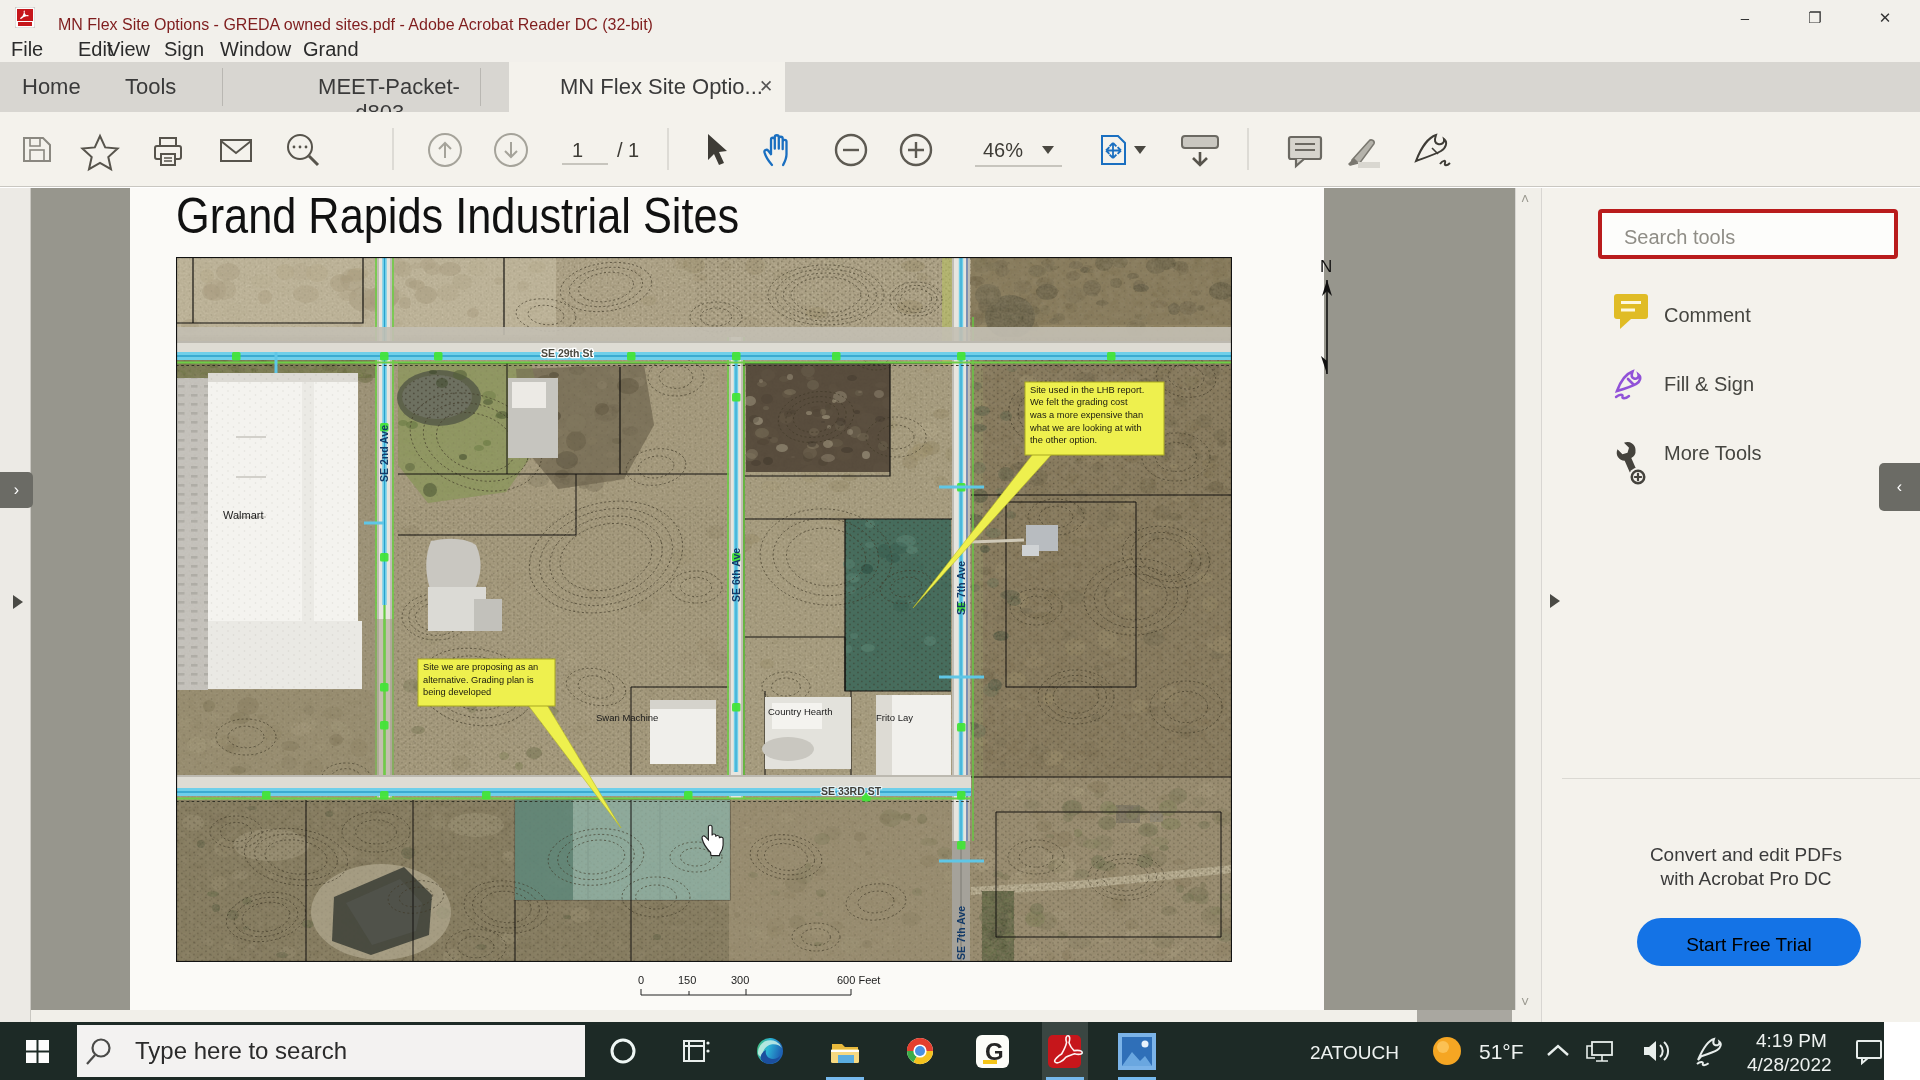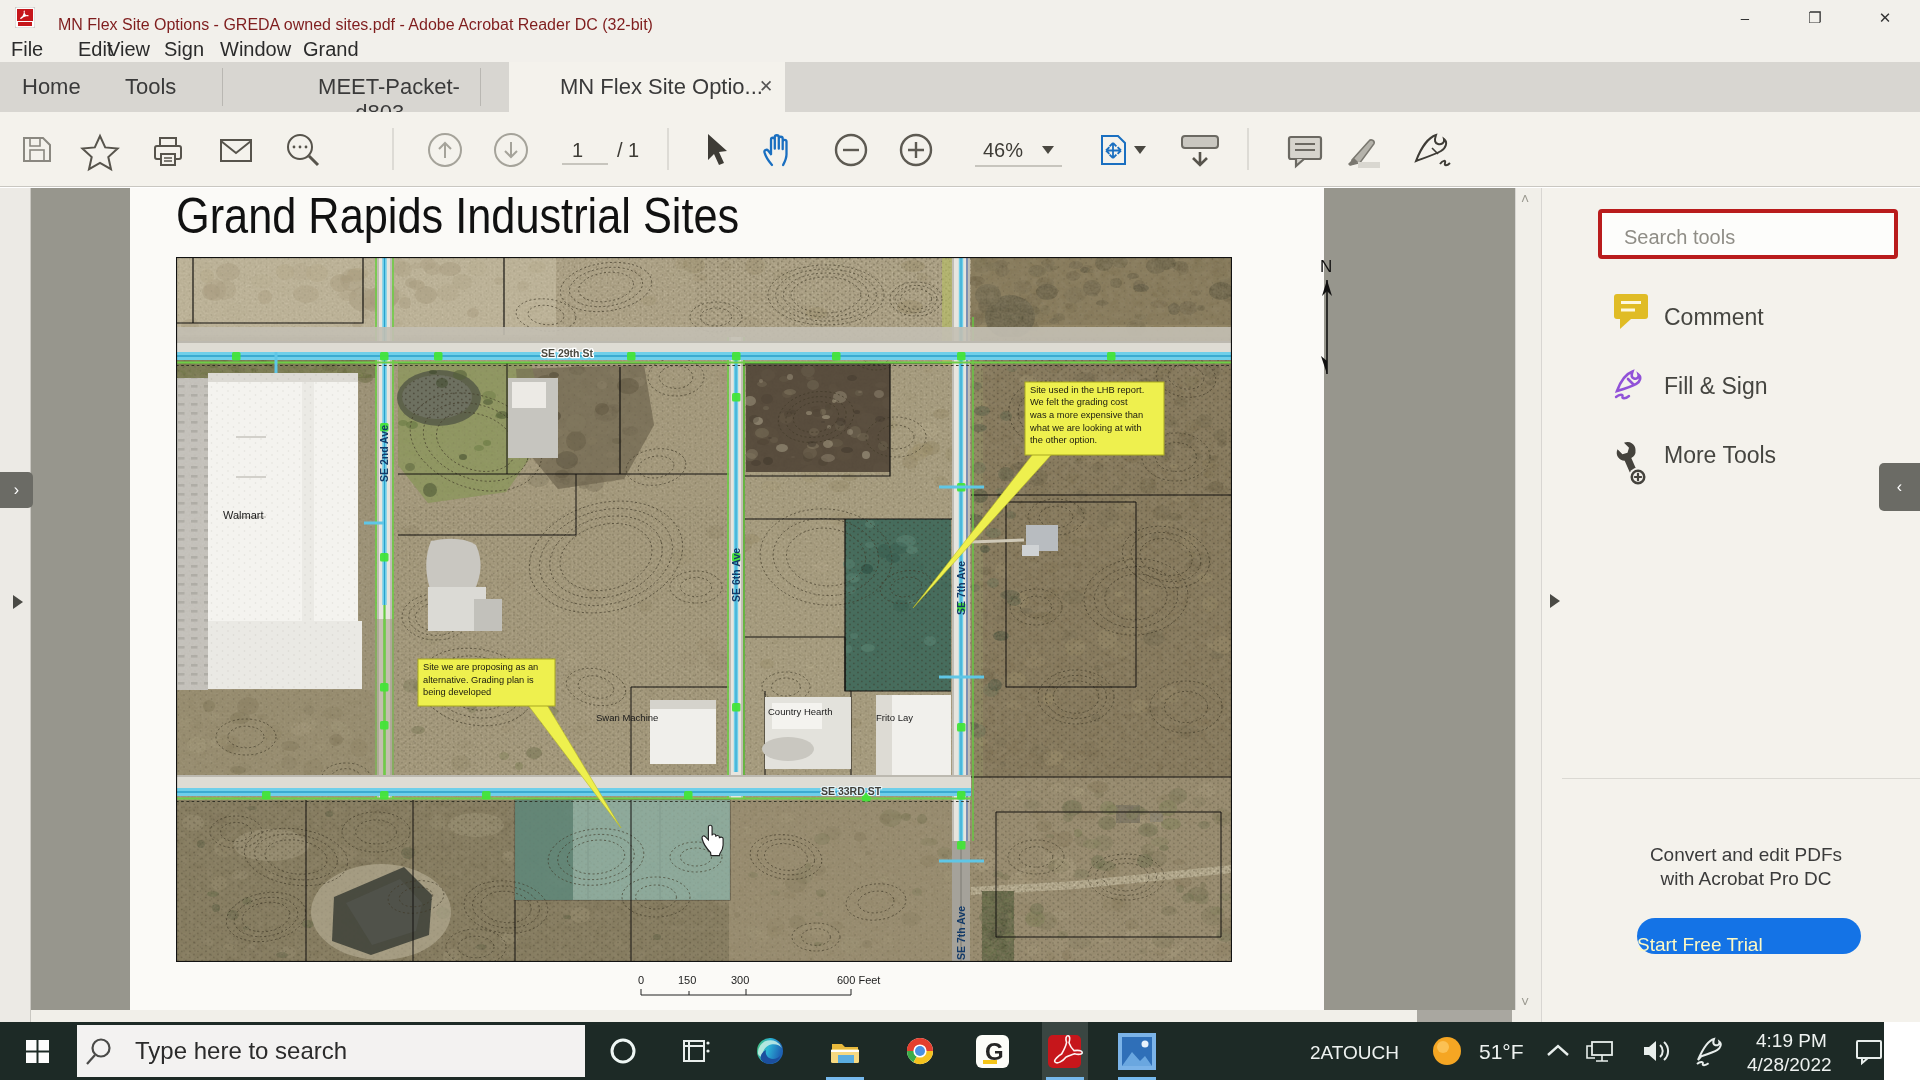--- a/index.html
+++ b/index.html
@@ -30,24 +30,24 @@
 .narrow { position:absolute; left:1185px; top:68px; width:24px; height:130px; }
 .scale { position:absolute; left:380px; top:786px; width:420px; height:30px; }
 .vscroll { position:absolute; left:1515px; top:0; width:26px; height:822px; background:#f1efe9; border-left:1px solid #d8d6d2; }
 .vscroll .up { position:absolute; left:5px; top:3px; color:#9a988f; font-size:14px; }
 .vscroll .dn { position:absolute; left:5px; top:806px; color:#9a988f; font-size:14px; }
 .hscroll { position:absolute; left:31px; top:822px; width:1510px; height:12px; background:#f1efe9; }
 .hthumb { position:absolute; left:1386px; top:0px; width:95px; height:12px; background:#a9a7a0; }
 .rpanel { position:absolute; left:1541px; top:0; width:379px; height:834px; background:#f4f2ec; border-left:1px solid #d8d6d2; }
 .rtri { position:absolute; left:10px; top:406px; width:0; height:0; border-left:10px solid #4a4a45; border-top:7px solid transparent; border-bottom:7px solid transparent; }
 .search { position:absolute; left:56px; top:21px; width:300px; height:50px; background:#fdfdfb; border:4px solid #b91c1c; border-radius:4px; font-size:20px; color:#8f8d86; line-height:48px; padding-left:22px; }
-.prow { position:absolute; left:122px; font-size:23px; color:#454540; }
+.prow { position:absolute; left:122px; font-size:20px; color:#454540; }
 .pdivider { position:absolute; left:20px; top:590px; width:359px; height:1px; background:#dbd9d3; }
 .convert { position:absolute; left:24px; top:655px; width:360px; text-align:center; font-size:19px; color:#3b3b3b; line-height:24px; }
-.trial { position:absolute; left:95px; top:730px; width:224px; height:36px; background:#1473e6; border-radius:27px; color:#fef9c3; font-size:19px; text-align:left; line-height:53px; }
+.trial { position:absolute; left:95px; top:730px; width:224px; height:48px; background:#1473e6; border-radius:27px; color:#000000; font-size:19px; text-align:center; line-height:53px; }
 .edgetab { position:absolute; left:1879px; top:275px; width:41px; height:48px; background:#6b6b65; border-radius:5px 0 0 5px; color:#fff; font-size:16px; text-align:center; line-height:48px; }
 .taskbar { position:absolute; left:0; top:1022px; width:1884px; height:58px; background:#1d2a26;text-align:center; }
 .tsearch { position:absolute; left:77px; top:3px; width:508px; height:52px; background:#f3f2f1; font-size:24px; color:#2b2b2b; }
 .tsearch span { position:absolute; left:58px; top:12px; }
 </style>
 </head>
 <body>
 <div class="titlebar">
   <svg class="pdficon" viewBox="0 0 20 21">
       <rect x="0" y="0" width="20" height="21" rx="2" fill="#fdfdfd" stroke="#b8b6b0" stroke-width="0.8"></rect>

